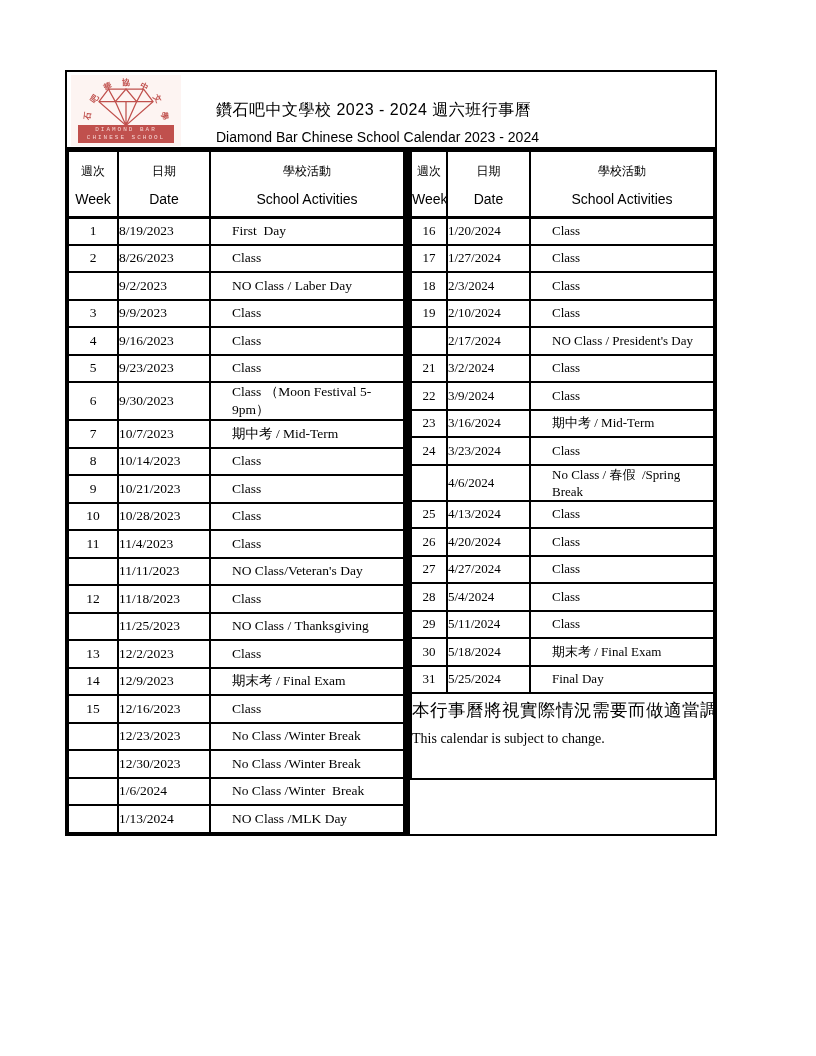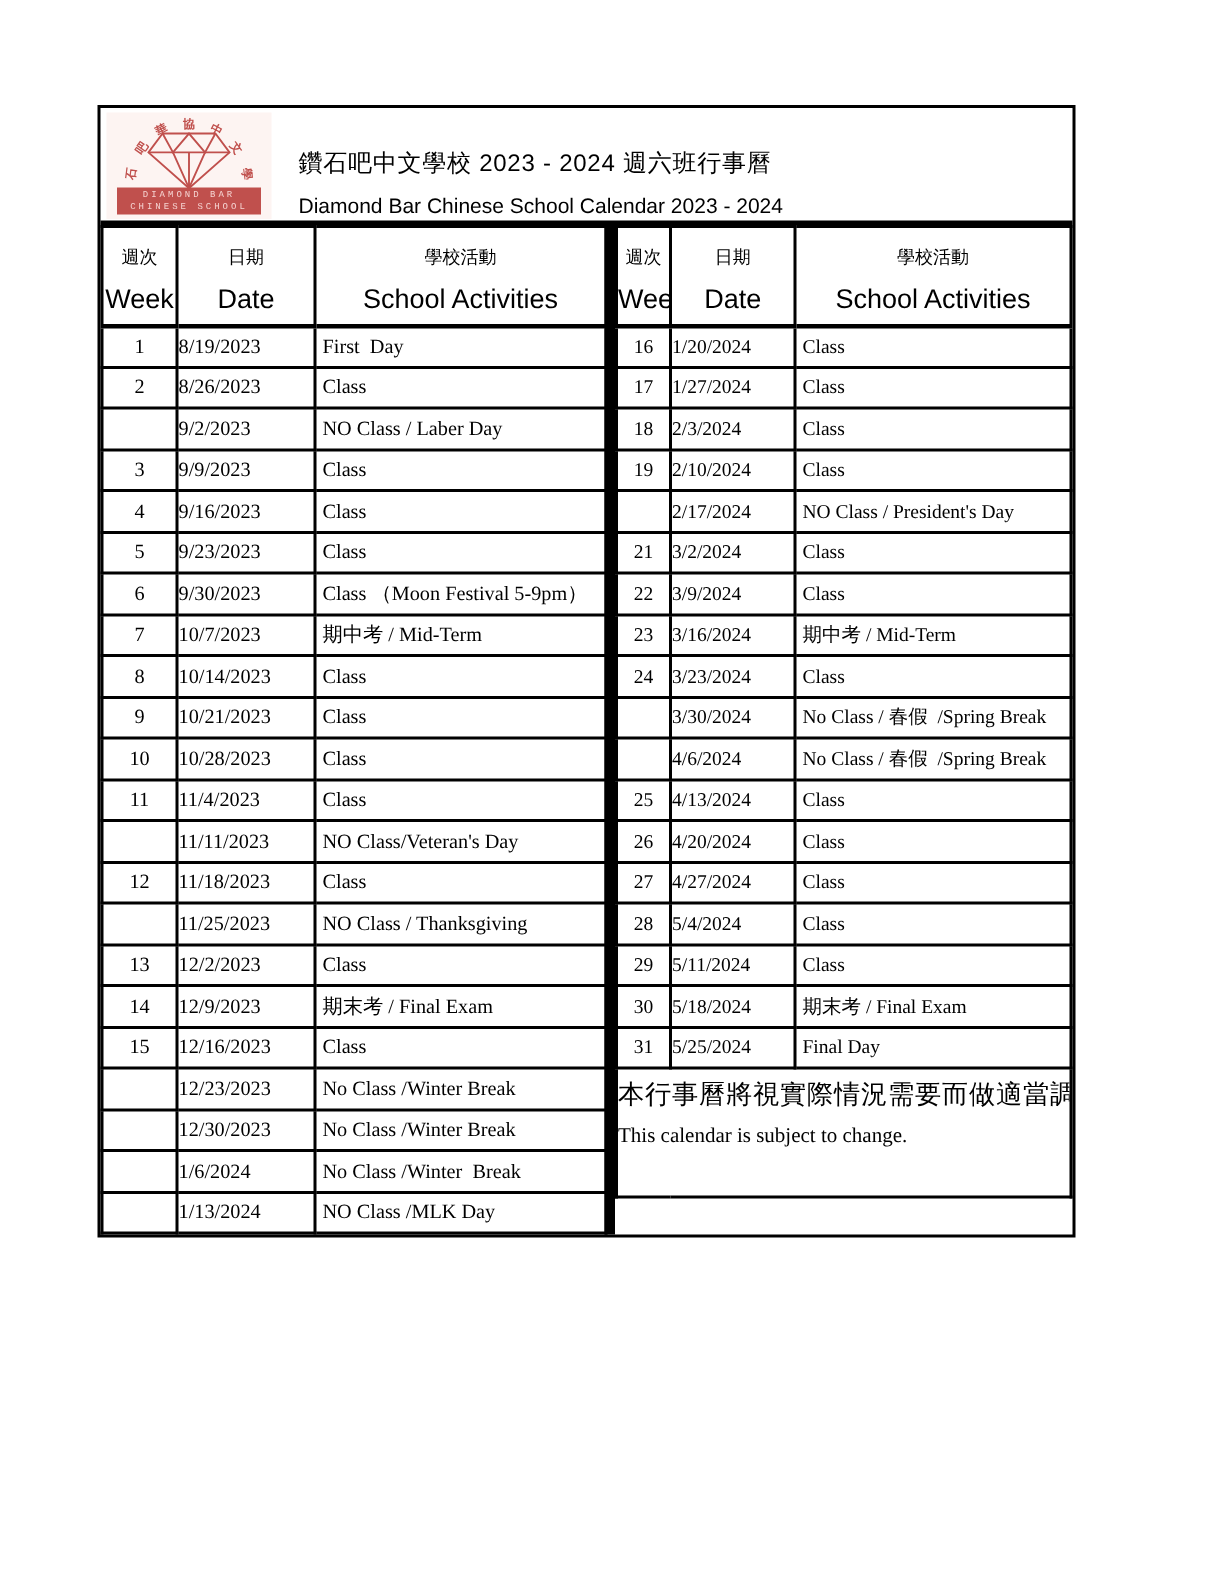--- a/index.html
+++ b/index.html
@@ -54,45 +54,45 @@
     color: #f5d3d1;
     text-align: center;
     font-size: 6px;
     letter-spacing: 2px;
     line-height: 8px;
     padding: 1px 0;
     font-family: "Liberation Mono", monospace;
   }
   .titles {
     position: absolute;
-    left: 132px;
+    left: 149px;
     top: 28px;
   }
   .title-zh { font-size: 16px; line-height: 20px; font-weight: 500; letter-spacing: 0.5px; }
   .title-en { font-size: 14px; line-height: 18px; margin-top: 8px; }
   
   .doc-body { display: flex; align-items: stretch; }
   .half-left  { width: 336px; }
   .mid-gap    { width: 6px; background: #fff; }
   .half-right { flex: 1; border-left: 7px solid #000; }
   table { border-collapse: collapse; table-layout: fixed; width: 100%; }
   th, td { border: 2px solid #000; overflow: hidden; }
   thead th {
     height: 66px;
     border-bottom: 3px solid #000;
     font-weight: normal;
     vertical-align: middle;
     text-align: center;
   }
   .hdr-zh { font-size: 12px; line-height: 20px; margin-bottom: 10px; }
-  .hdr-en { font-size: 18px; line-height: 16px; }
+  .hdr-en { font-size: 14px; line-height: 16px; }
   tbody td { height: 27.5px; font-size: 13px; vertical-align: middle; }
   .c-week { text-align: center; }
   .c-date { text-align: left; }
-  .c-activity { text-align: left; padding-left: 4px; white-space: pre-wrap; margin-left: 38px; }
+  .c-activity { text-align: left; padding-left: 21px; white-space: pre-wrap; margin-left: 38px; }
   .half-left tbody td { font-family: "Liberation Serif", serif; font-size: 13.5px; }
   .half-right tbody td { font-family: Liberation Serif, serif; font-size: 13px; }
   
   .half-left  col.w-week { width: 50px; }
   .half-left  col.w-date { width: 92px; }
   .half-left  col.w-act  { width: 194px; }
   .half-right col.w-week { width: 36px; }
   .half-right col.w-date { width: 83px; }
   .half-right col.w-act  { width: 184px; }
   
@@ -357,25 +357,20 @@
                 <td class="c-date">3/16/2024</td>
                 <td class="c-activity">期中考 / Mid-Term</td>
               </tr>
               <tr>
                 <td class="c-week">24</td>
                 <td class="c-date">3/23/2024</td>
                 <td class="c-activity">Class</td>
               </tr>
               <tr>
                 <td class="c-week"></td>
-                <td class="c-date">3/30/2024</td>
-                <td class="c-activity">No Class / 春假  /Spring Break</td>
-              </tr>
-              <tr>
-                <td class="c-week"></td>
                 <td class="c-date">4/6/2024</td>
                 <td class="c-activity">No Class / 春假  /Spring Break</td>
               </tr>
               <tr>
                 <td class="c-week">25</td>
                 <td class="c-date">4/13/2024</td>
                 <td class="c-activity">Class</td>
               </tr>
               <tr>
                 <td class="c-week">26</td>

